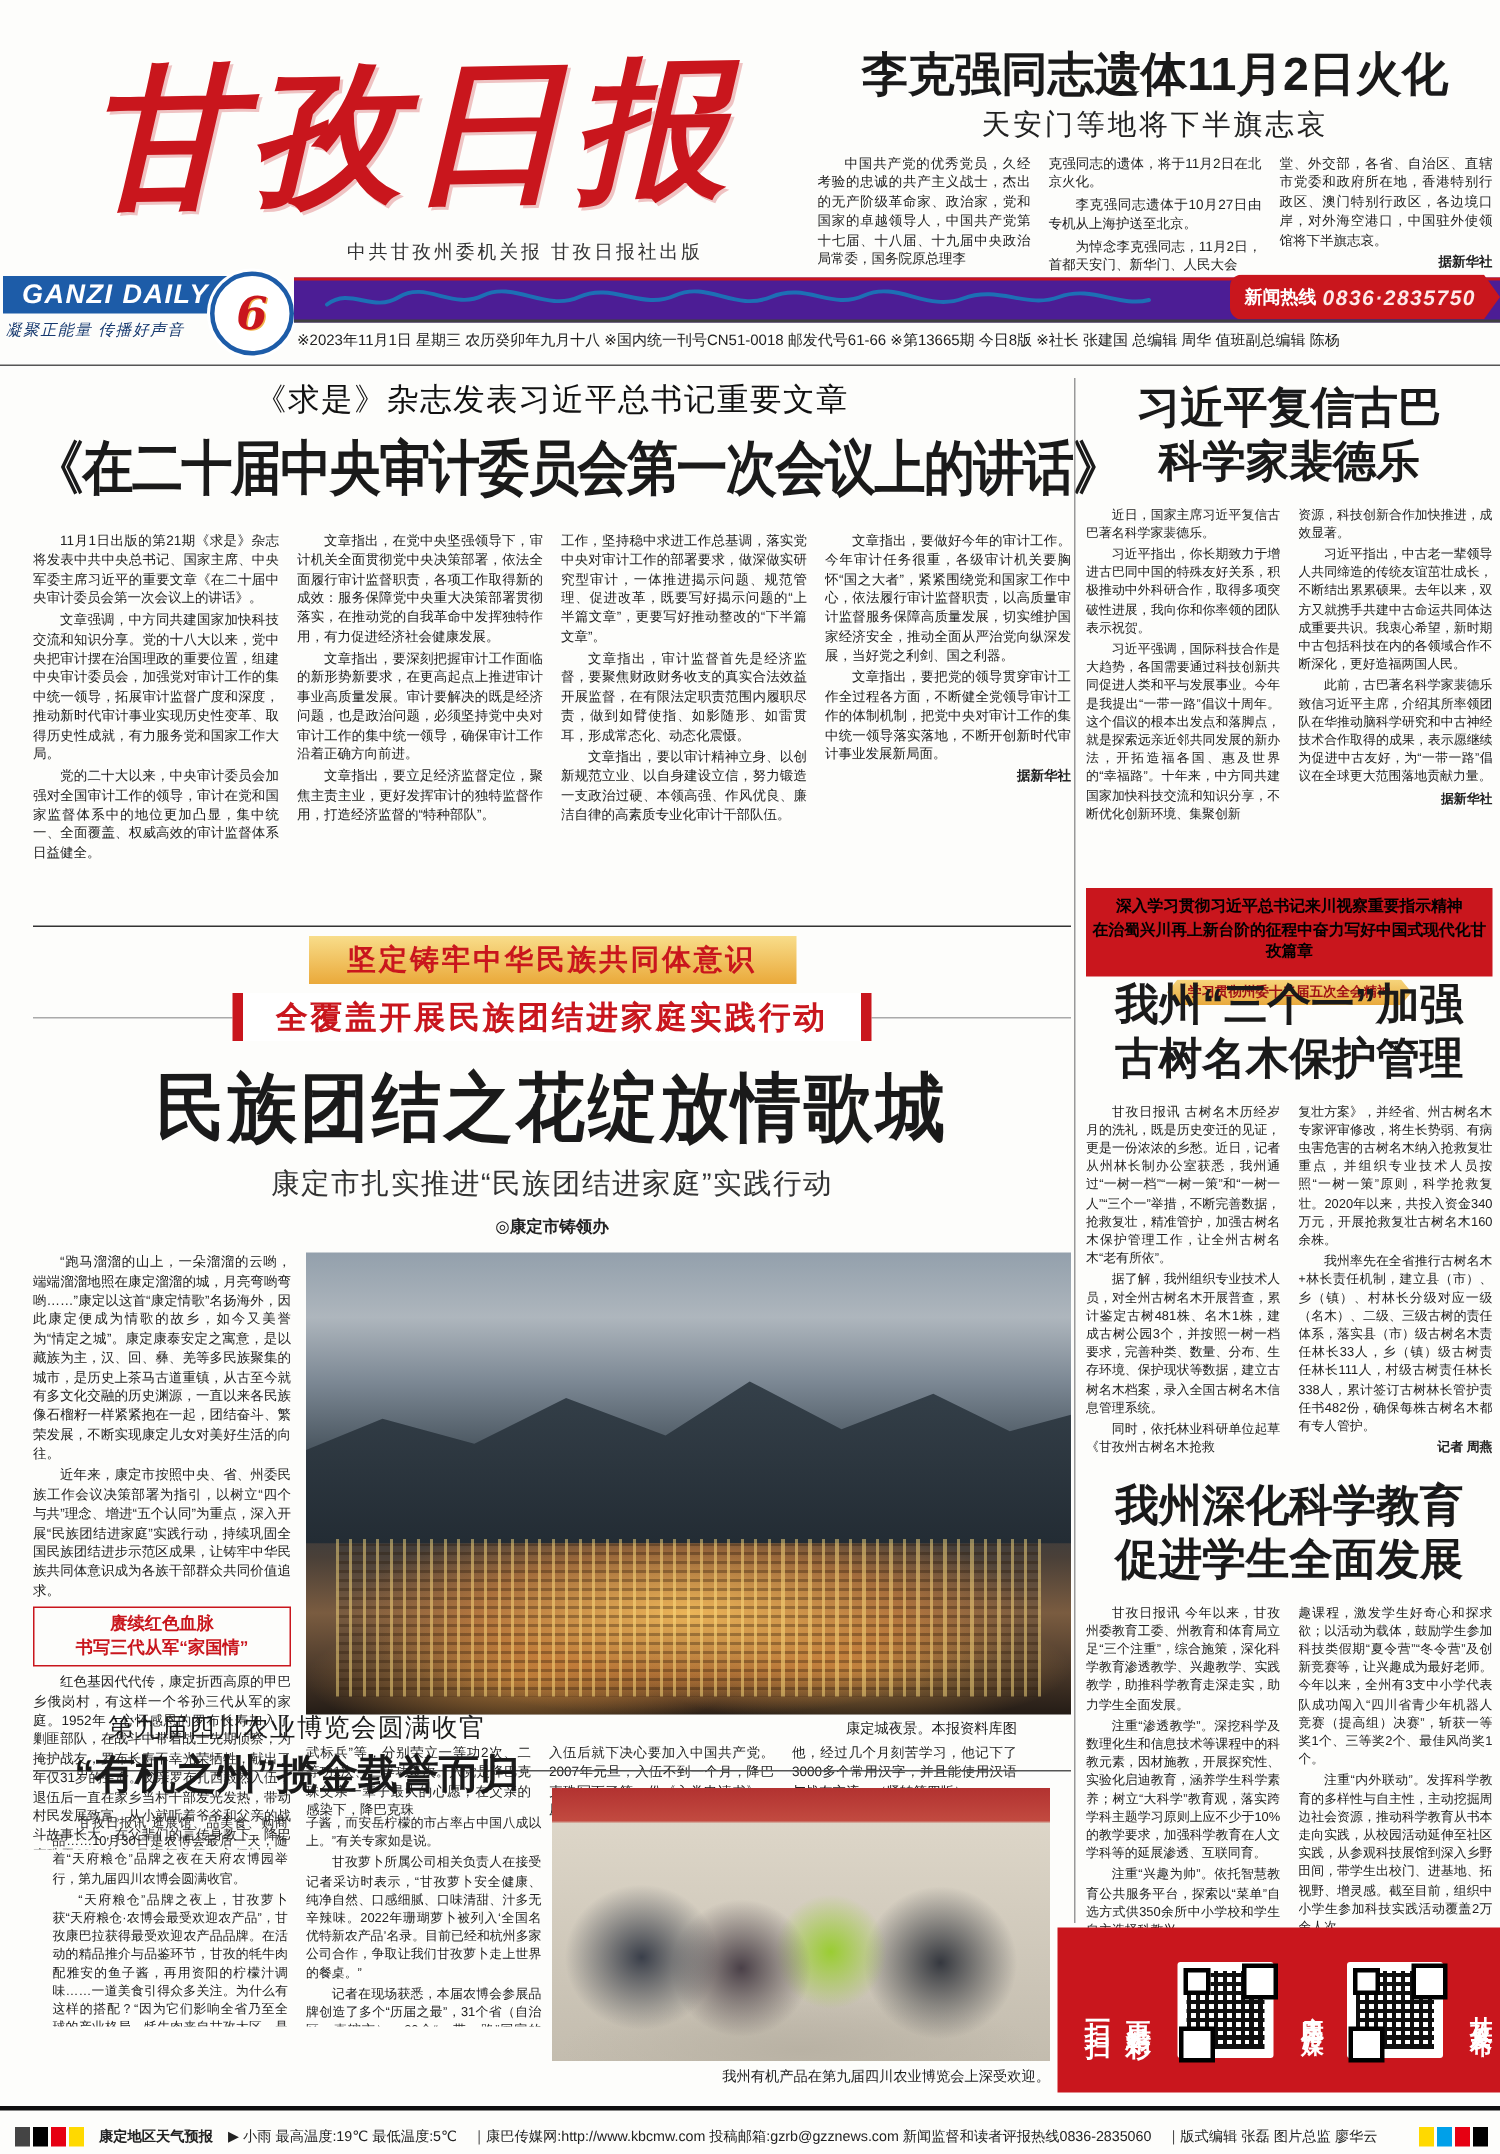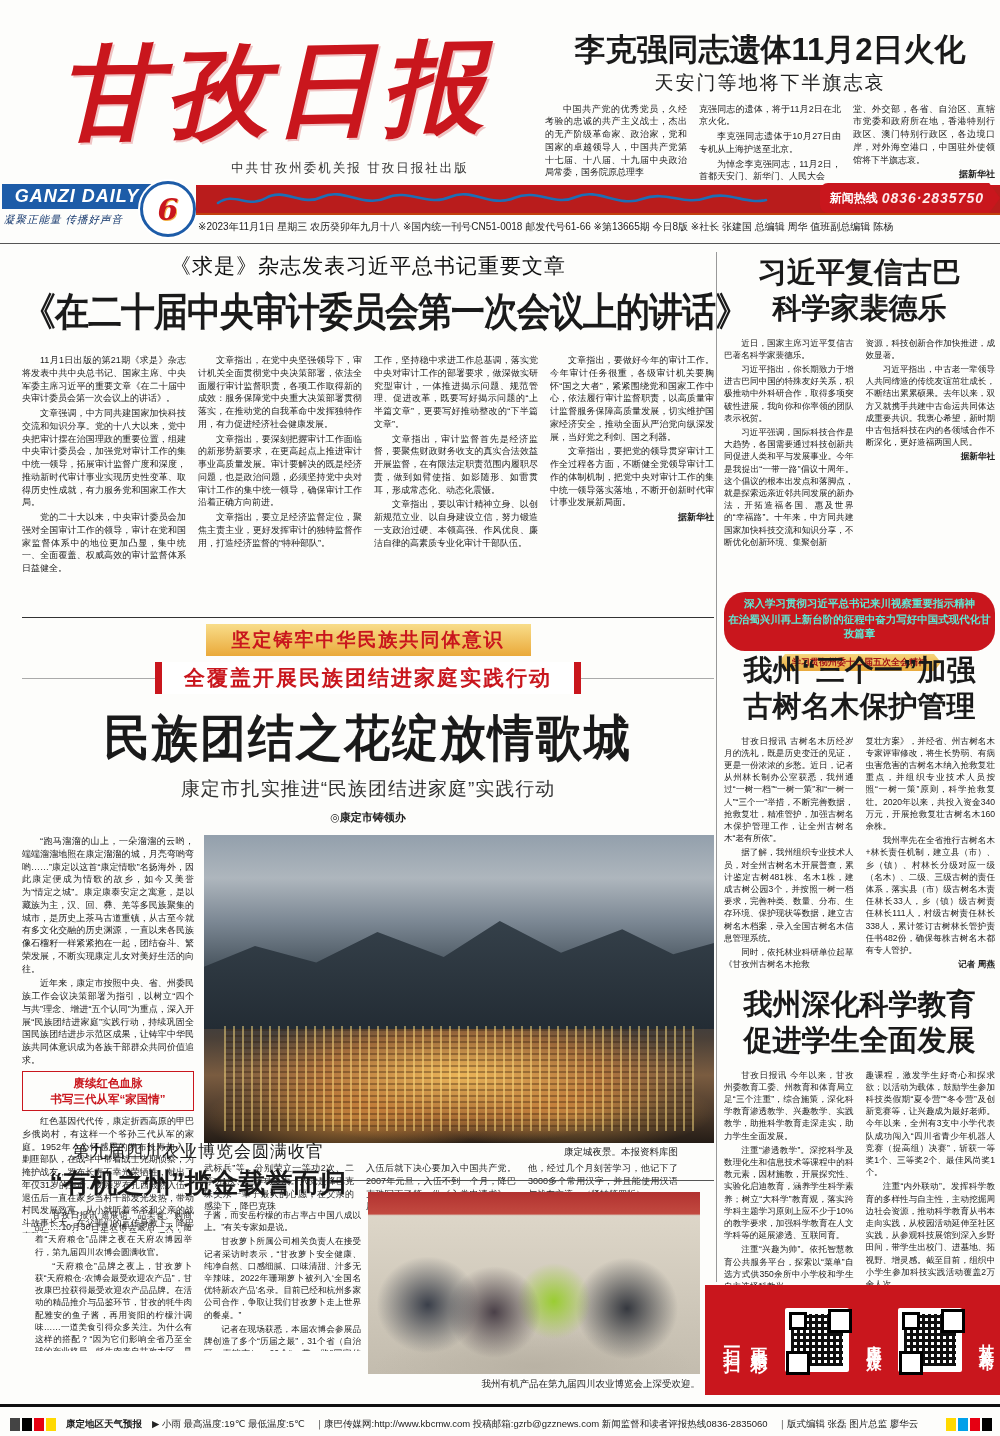--- a/index.html
+++ b/index.html
@@ -17,21 +17,21 @@
         color:#c9161d;font-size:102px;letter-spacing:6px;line-height:1;transform:rotate(-1deg);
         text-shadow:2px 2px 0 rgba(201,22,29,.25);}
   .publine{font-size:12.5px;color:#333;letter-spacing:2px;}
   .ganzi-box{background:#1d5ca8;color:#fff;font-weight:bold;font-style:italic;font-size:18px;
              display:flex;align-items:center;justify-content:center;letter-spacing:1px;}
   .slogan{font-size:10.5px;font-weight:normal;color:#15386e;letter-spacing:1px;font-style:italic;}
   .badge{width:50px;height:50px;border-radius:50%;background:#fff;border:3px solid #1d5ca8;
          display:flex;align-items:center;justify-content:center;box-shadow:0 0 0 2px #fff;}
   .badge span{font-family:"DejaVu Serif",serif;font-weight:bold;font-style:italic;font-size:30px;
          color:#c9161d;text-shadow:1px 1px 0 #f2b34c;}
-  .tibetan{background:#b91c1c;border-top:2px solid #c9161d;border-bottom:2px solid #c2410c;
+  .tibetan{background:#4c1d95;border-top:2px solid #c9161d;border-bottom:2px solid #404040;
            display:flex;align-items:center;}
   .hotline{position:absolute;right:0;top:-4px;height:30px;background:#c9161d;color:#fff;
            display:flex;align-items:center;gap:4px;padding:0 16px 0 10px;border-radius:8px 4px 4px 8px;
            clip-path:polygon(0 0,94% 0,100% 50%,94% 100%,0 100%);}
   .hotline .lbl{font-size:12px;font-weight:bold;}
   .hotline .num{font-size:14px;font-weight:bold;font-style:italic;letter-spacing:1px;color:#ffe9e9;}
   .dateline{font-size:10px;color:#222;white-space:nowrap;}
   
   .obit-h{font-size:31px;font-weight:bold;text-align:center;letter-spacing:0px;line-height:1.05;}
   .obit-sub{font-size:19px;text-align:center;color:#222;margin-top:3px;letter-spacing:2px;}
@@ -45,21 +45,21 @@
   .agri-k{font-size:17px;text-align:center;letter-spacing:1px;}
   .agri-h{font-size:27px;font-weight:bold;text-align:center;letter-spacing:0px;margin-top:2px;}
   
   .banner-gold{display:inline-block;background:linear-gradient(180deg,#f8dd8a,#eaa93a);
                color:#c9161d;font-weight:bold;font-size:19px;padding:3px 26px;letter-spacing:2px;}
   .banner2{display:inline-block;border-left:7px solid #c9161d;border-right:7px solid #c9161d;
            color:#c9161d;font-weight:bold;font-size:21px;padding:2px 22px;letter-spacing:2px;background:#fff;}
   .banner-row{text-align:center;position:relative;}
   .banner-row .rule{position:absolute;left:0;right:0;top:50%;border-top:1px solid #aaa;}
   .banner-row > span{position:relative;}
-  .study-box{background:#c9161d;color:#5eead4;text-align:center;padding:5px 4px 10px 4px;border-radius:21px;}
+  .study-box{background:#c9161d;color:#000000;text-align:center;padding:5px 4px 10px 4px;}
   .study-box .l1{font-size:10.5px;font-weight:bold;letter-spacing:0;}
   .study-box .l2{font-size:10.5px;font-weight:bold;margin-top:2px;}
   .study-badge{display:inline-block;margin-top:-8px;background:linear-gradient(180deg,#f6d57c,#e8a93c);
                color:#a01016;font-size:9px;font-weight:bold;padding:2px 14px;
                clip-path:polygon(7px 0,calc(100% - 7px) 0,100% 50%,calc(100% - 7px) 100%,7px 100%,0 50%);}
   .redbox-title{border:1px solid #c9161d;padding:3px 4px;text-align:center;color:#c9161d;
                 font-weight:bold;font-size:11.5px;line-height:1.4;margin:4px 0;}
   
   .photo-main{background:
       radial-gradient(ellipse 60% 30% at 50% 78%, rgba(255,196,92,.85) 0%, rgba(250,150,60,.45) 45%, rgba(0,0,0,0) 75%),
@@ -181,20 +181,21 @@
     </div>
     <div class="cols body-txt" style="margin-top:10px;height:228px;font-size:8.6px;">
       <div class="col">
         <p>近日，国家主席习近平复信古巴著名科学家裴德乐。</p>
         <p>习近平指出，你长期致力于增进古巴同中国的特殊友好关系，积极推动中外科研合作，取得多项突破性进展，我向你和你率领的团队表示祝贺。</p>
         <p>习近平强调，国际科技合作是大趋势，各国需要通过科技创新共同促进人类和平与发展事业。今年是我提出“一带一路”倡议十周年。这个倡议的根本出发点和落脚点，就是探索远亲近邻共同发展的新办法，开拓造福各国、惠及世界的“幸福路”。十年来，中方同共建国家加快科技交流和知识分享，不断优化创新环境、集聚创新</p>
       </div>
       <div class="col">
         <p class="noindent">资源，科技创新合作加快推进，成效显著。</p>
         <p>习近平指出，中古老一辈领导人共同缔造的传统友谊茁壮成长，不断结出累累硕果。去年以来，双方又就携手共建中古命运共同体达成重要共识。我衷心希望，新时期中古包括科技在内的各领域合作不断深化，更好造福两国人民。</p>
+        <p>此前，古巴著名科学家裴德乐致信习近平主席，介绍其所率领团队在华推动脑科学研究和中古神经技术合作取得的成果，表示愿继续为促进中古友好，为“一带一路”倡议在全球更大范围落地贡献力量。</p>
         <p class="sig">据新华社</p>
       </div>
     </div>
   </div>
 
   <div class="abs" style="left:724px;top:592px;width:271px;text-align:center;">
     <div class="study-box">
       <div class="l1">深入学习贯彻习近平总书记来川视察重要指示精神</div>
       <div class="l2">在治蜀兴川再上新台阶的征程中奋力写好中国式现代化甘孜篇章</div>
     </div>

